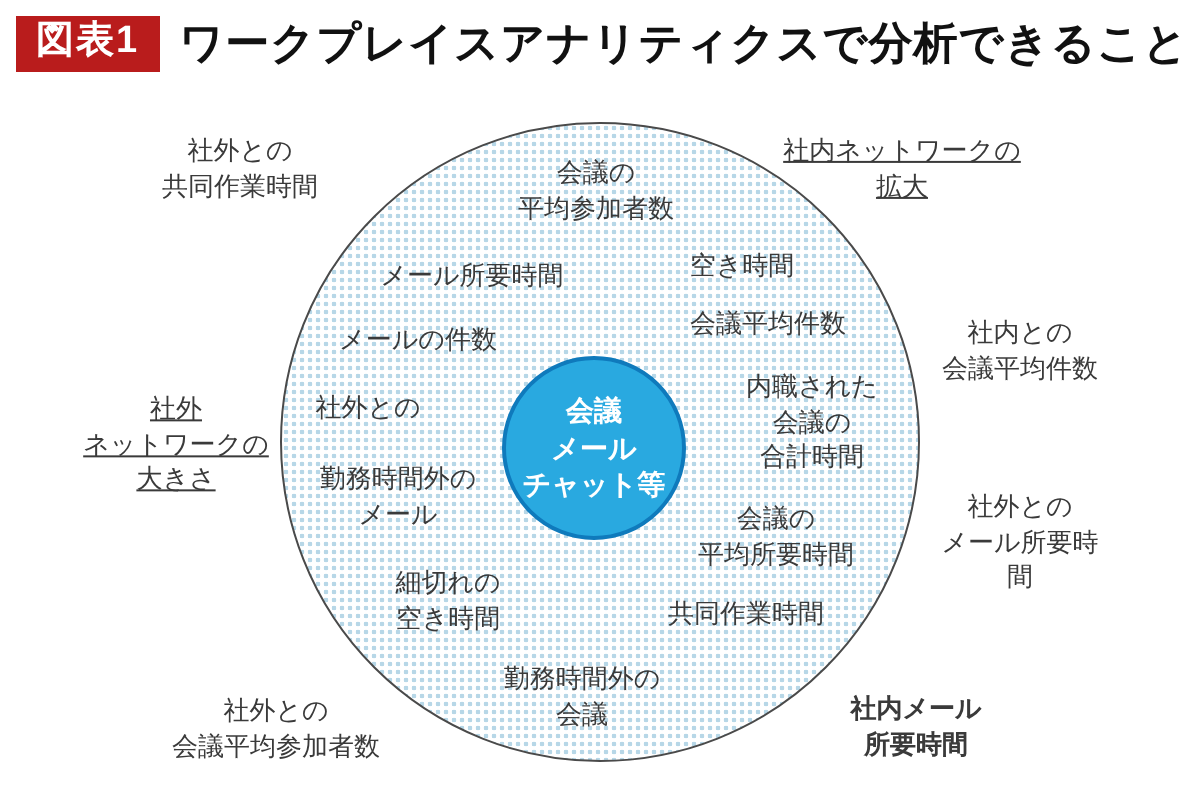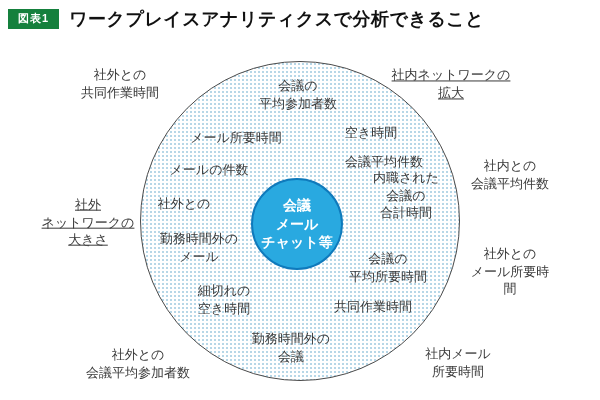--- a/index.html
+++ b/index.html
@@ -9,28 +9,28 @@
     font-family:"Liberation Sans","DejaVu Sans",sans-serif;
     color:#333333;
     overflow:hidden;
     position:relative;
   }
   .page{position:absolute;inset:0;}
 
   
   .header{position:absolute;left:8px;top:7px;display:flex;align-items:center;gap:10px;}
   .badge{
-    background:#15803d;color:#ffffff;
-    font-weight:bold;font-size:11px;
+    background:#b91c1c;color:#ffffff;
+    font-weight:bold;font-size:19px;
     padding:3px 10px 4px 10px;
     letter-spacing:1px;
     line-height:1.1;
   }
   .title{
-    font-weight:bold;font-size:18px;color:#111111;
+    font-weight:bold;font-size:22px;color:#111111;
     letter-spacing:0.5px;
   }
 
   
   .diagram{position:absolute;inset:0;}
   .outer-circle{
     position:absolute;
     left:140px;top:61px;width:320px;height:320px;
     border-radius:50%;
     border:1px solid #4a4a4a;
@@ -84,21 +84,21 @@
 平均参加者数</div>
     <div class="label" style="left:371px;top:133px;">空き時間</div>
     <div class="label" style="left:384px;top:162px;">会議平均件数</div>
     <div class="label" style="left:236px;top:138px;">メール所要時間</div>
     <div class="label" style="left:209px;top:170px;">メールの件数</div>
     <div class="label" style="left:184px;top:204px;">社外との</div>
     <div class="label" style="left:199px;top:248px;">勤務時間外の
 メール</div>
     <div class="label" style="left:224px;top:300px;">細切れの
 空き時間</div>
-    <div class="label" style="left:406px;top:195px;">内職された
+    <div class="label" style="left:406px;top:211px;">内職された
 会議の
 合計時間</div>
     <div class="label" style="left:388px;top:268px;">会議の
 平均所要時間</div>
     <div class="label" style="left:373px;top:307px;">共同作業時間</div>
     <div class="label" style="left:291px;top:348px;">勤務時間外の
 会議</div>
 
     <div class="label" style="left:120px;top:84px;">社外との
 共同作業時間</div>
@@ -106,17 +106,17 @@
 拡大</div>
     <div class="label" style="left:88px;top:222px;text-decoration:underline;">社外
 ネットワークの
 大きさ</div>
     <div class="label" style="left:510px;top:175px;text-align:center;">社内との
 会議平均件数</div>
     <div class="label" style="left:510px;top:271px;">社外との
 メール所要時間</div>
     <div class="label" style="left:138px;top:364px;">社外との
 会議平均参加者数</div>
-    <div class="label" style="left:458px;top:363px;">社内メール
+    <div class="label" style="left:458px;top:363px;font-weight:bold;">社内メール
 所要時間</div>
 
   </div>
 </div>
 
 </body></html>

